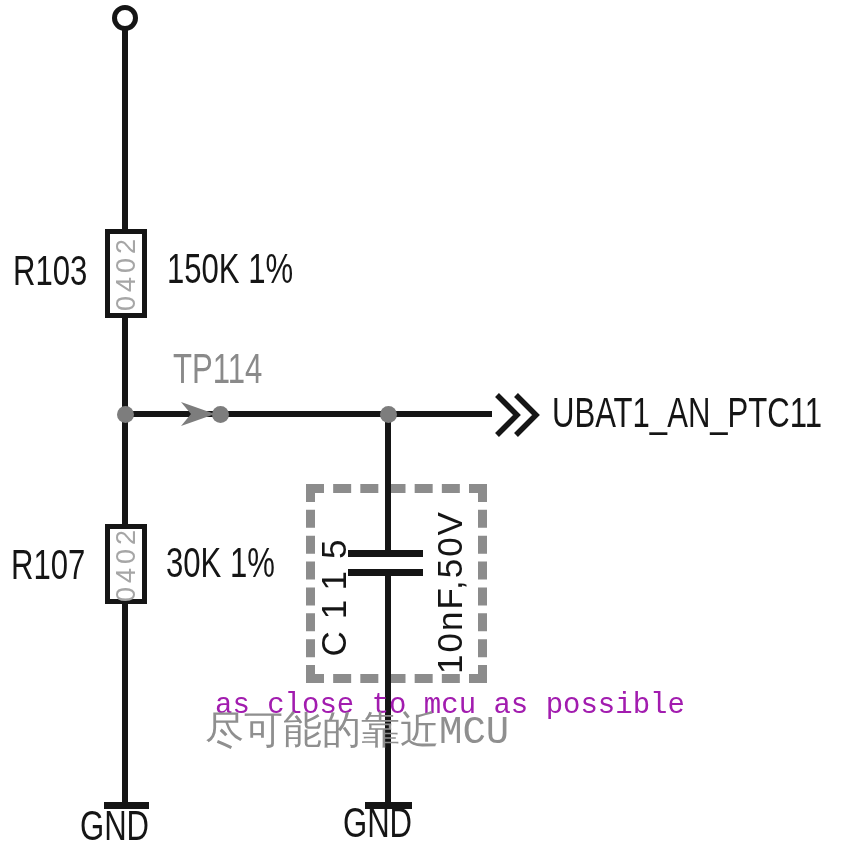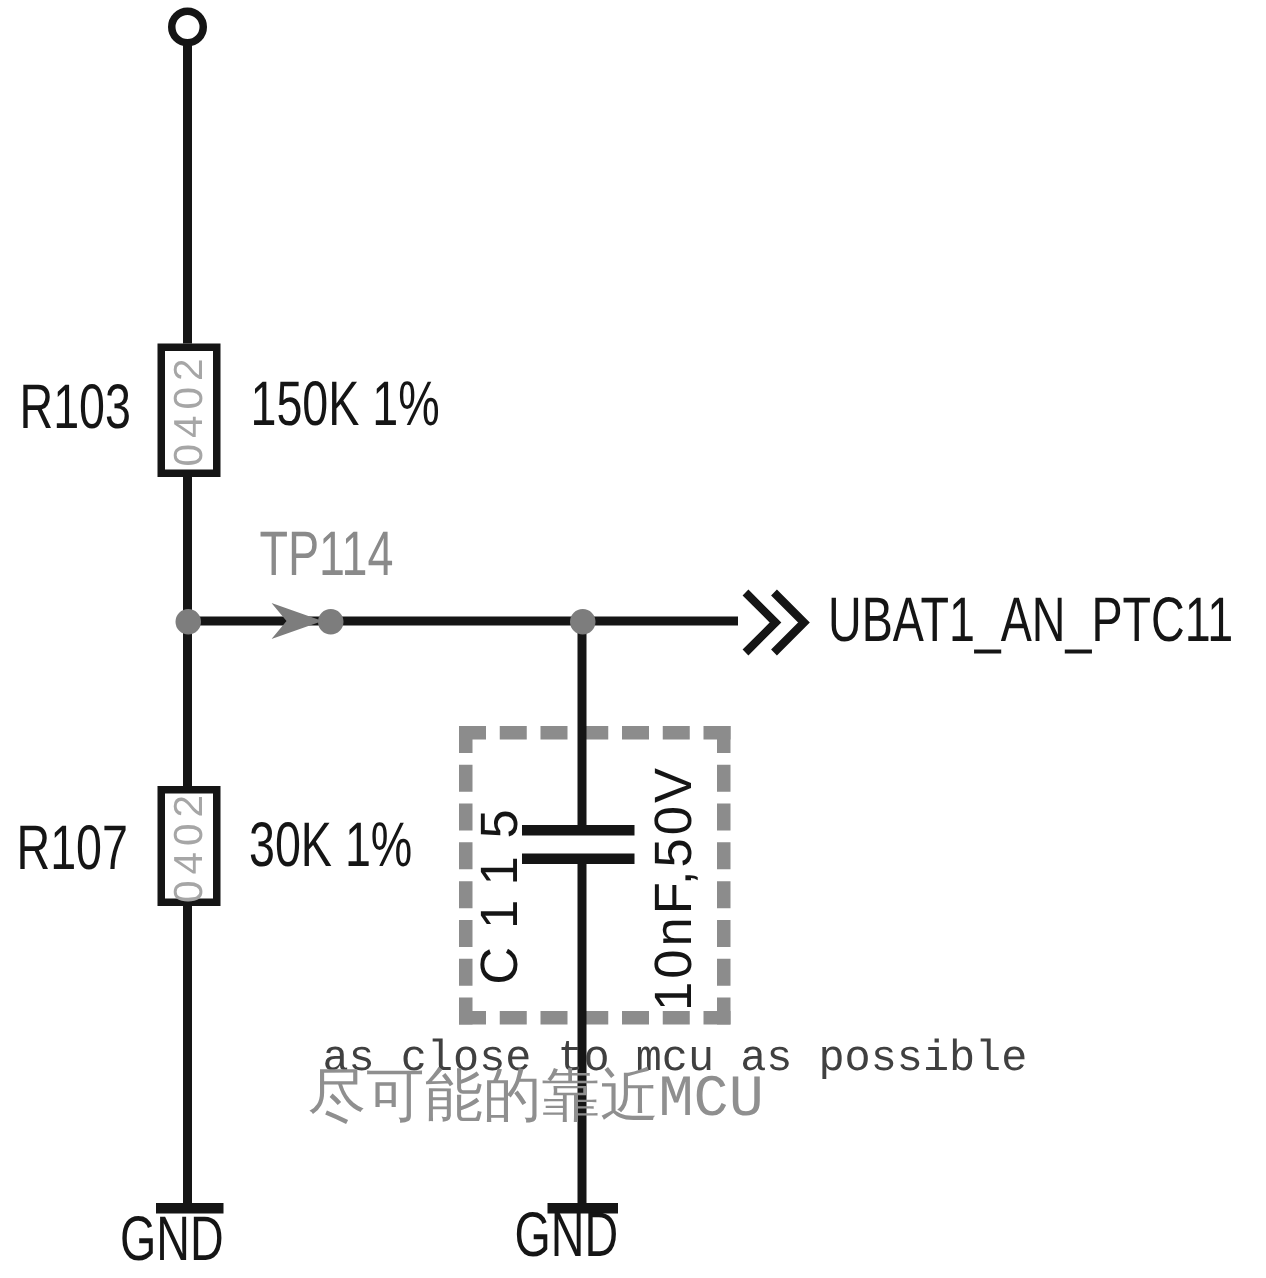--- a/index.html
+++ b/index.html
@@ -67,21 +67,21 @@
     box-sizing: border-box;
   }
   .plate { position: absolute; left: 348px; width: 75px; height: 7px; background: #151515; }
   .gnd-bar { position: absolute; height: 7px; background: #151515; }
   .note-en {
     position: absolute;
     left: 215px; top: 691px;
     font-family: "Liberation Mono", monospace;
     font-size: 29px;
     line-height: 1;
-    color: #404040;
+    color: #a21caf;
     white-space: nowrap;
   }
   .note-zh {
     position: absolute;
     left: 205px; top: 714px;
     font-family: "Liberation Mono", "DejaVu Sans", monospace;
     font-size: 39px;
     line-height: 1;
     color: #8f8f8f;
     white-space: nowrap;

